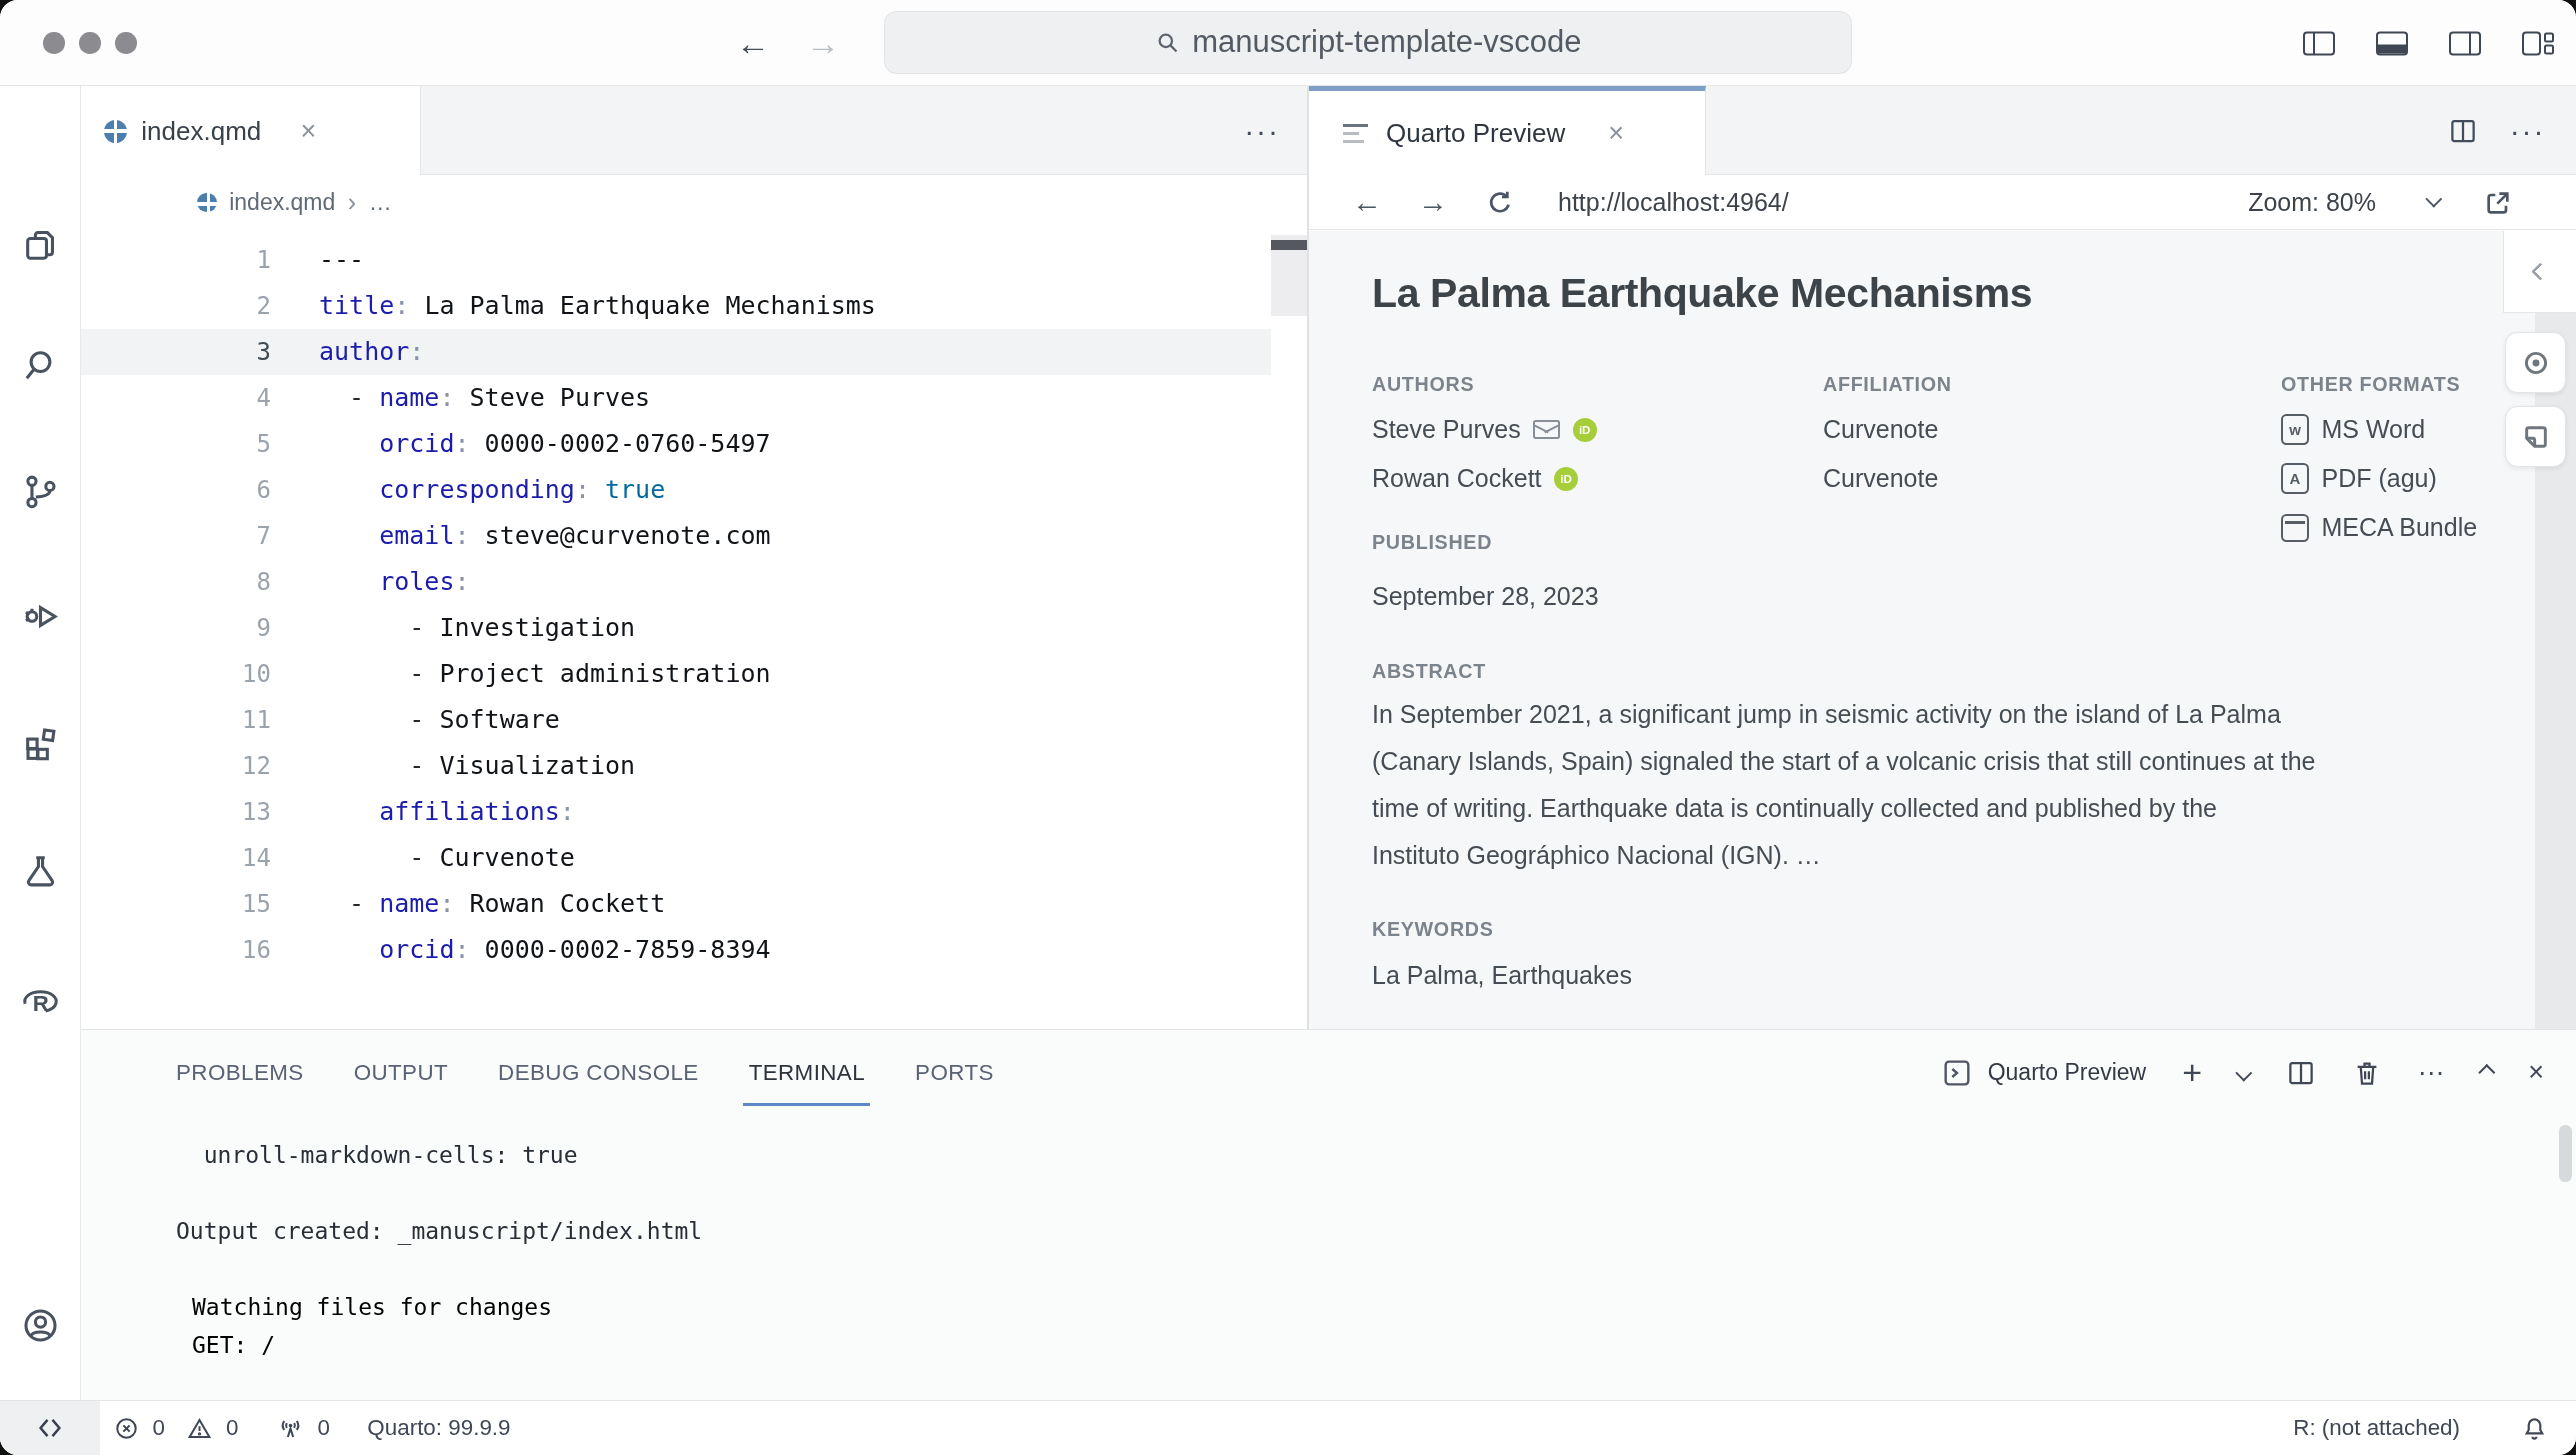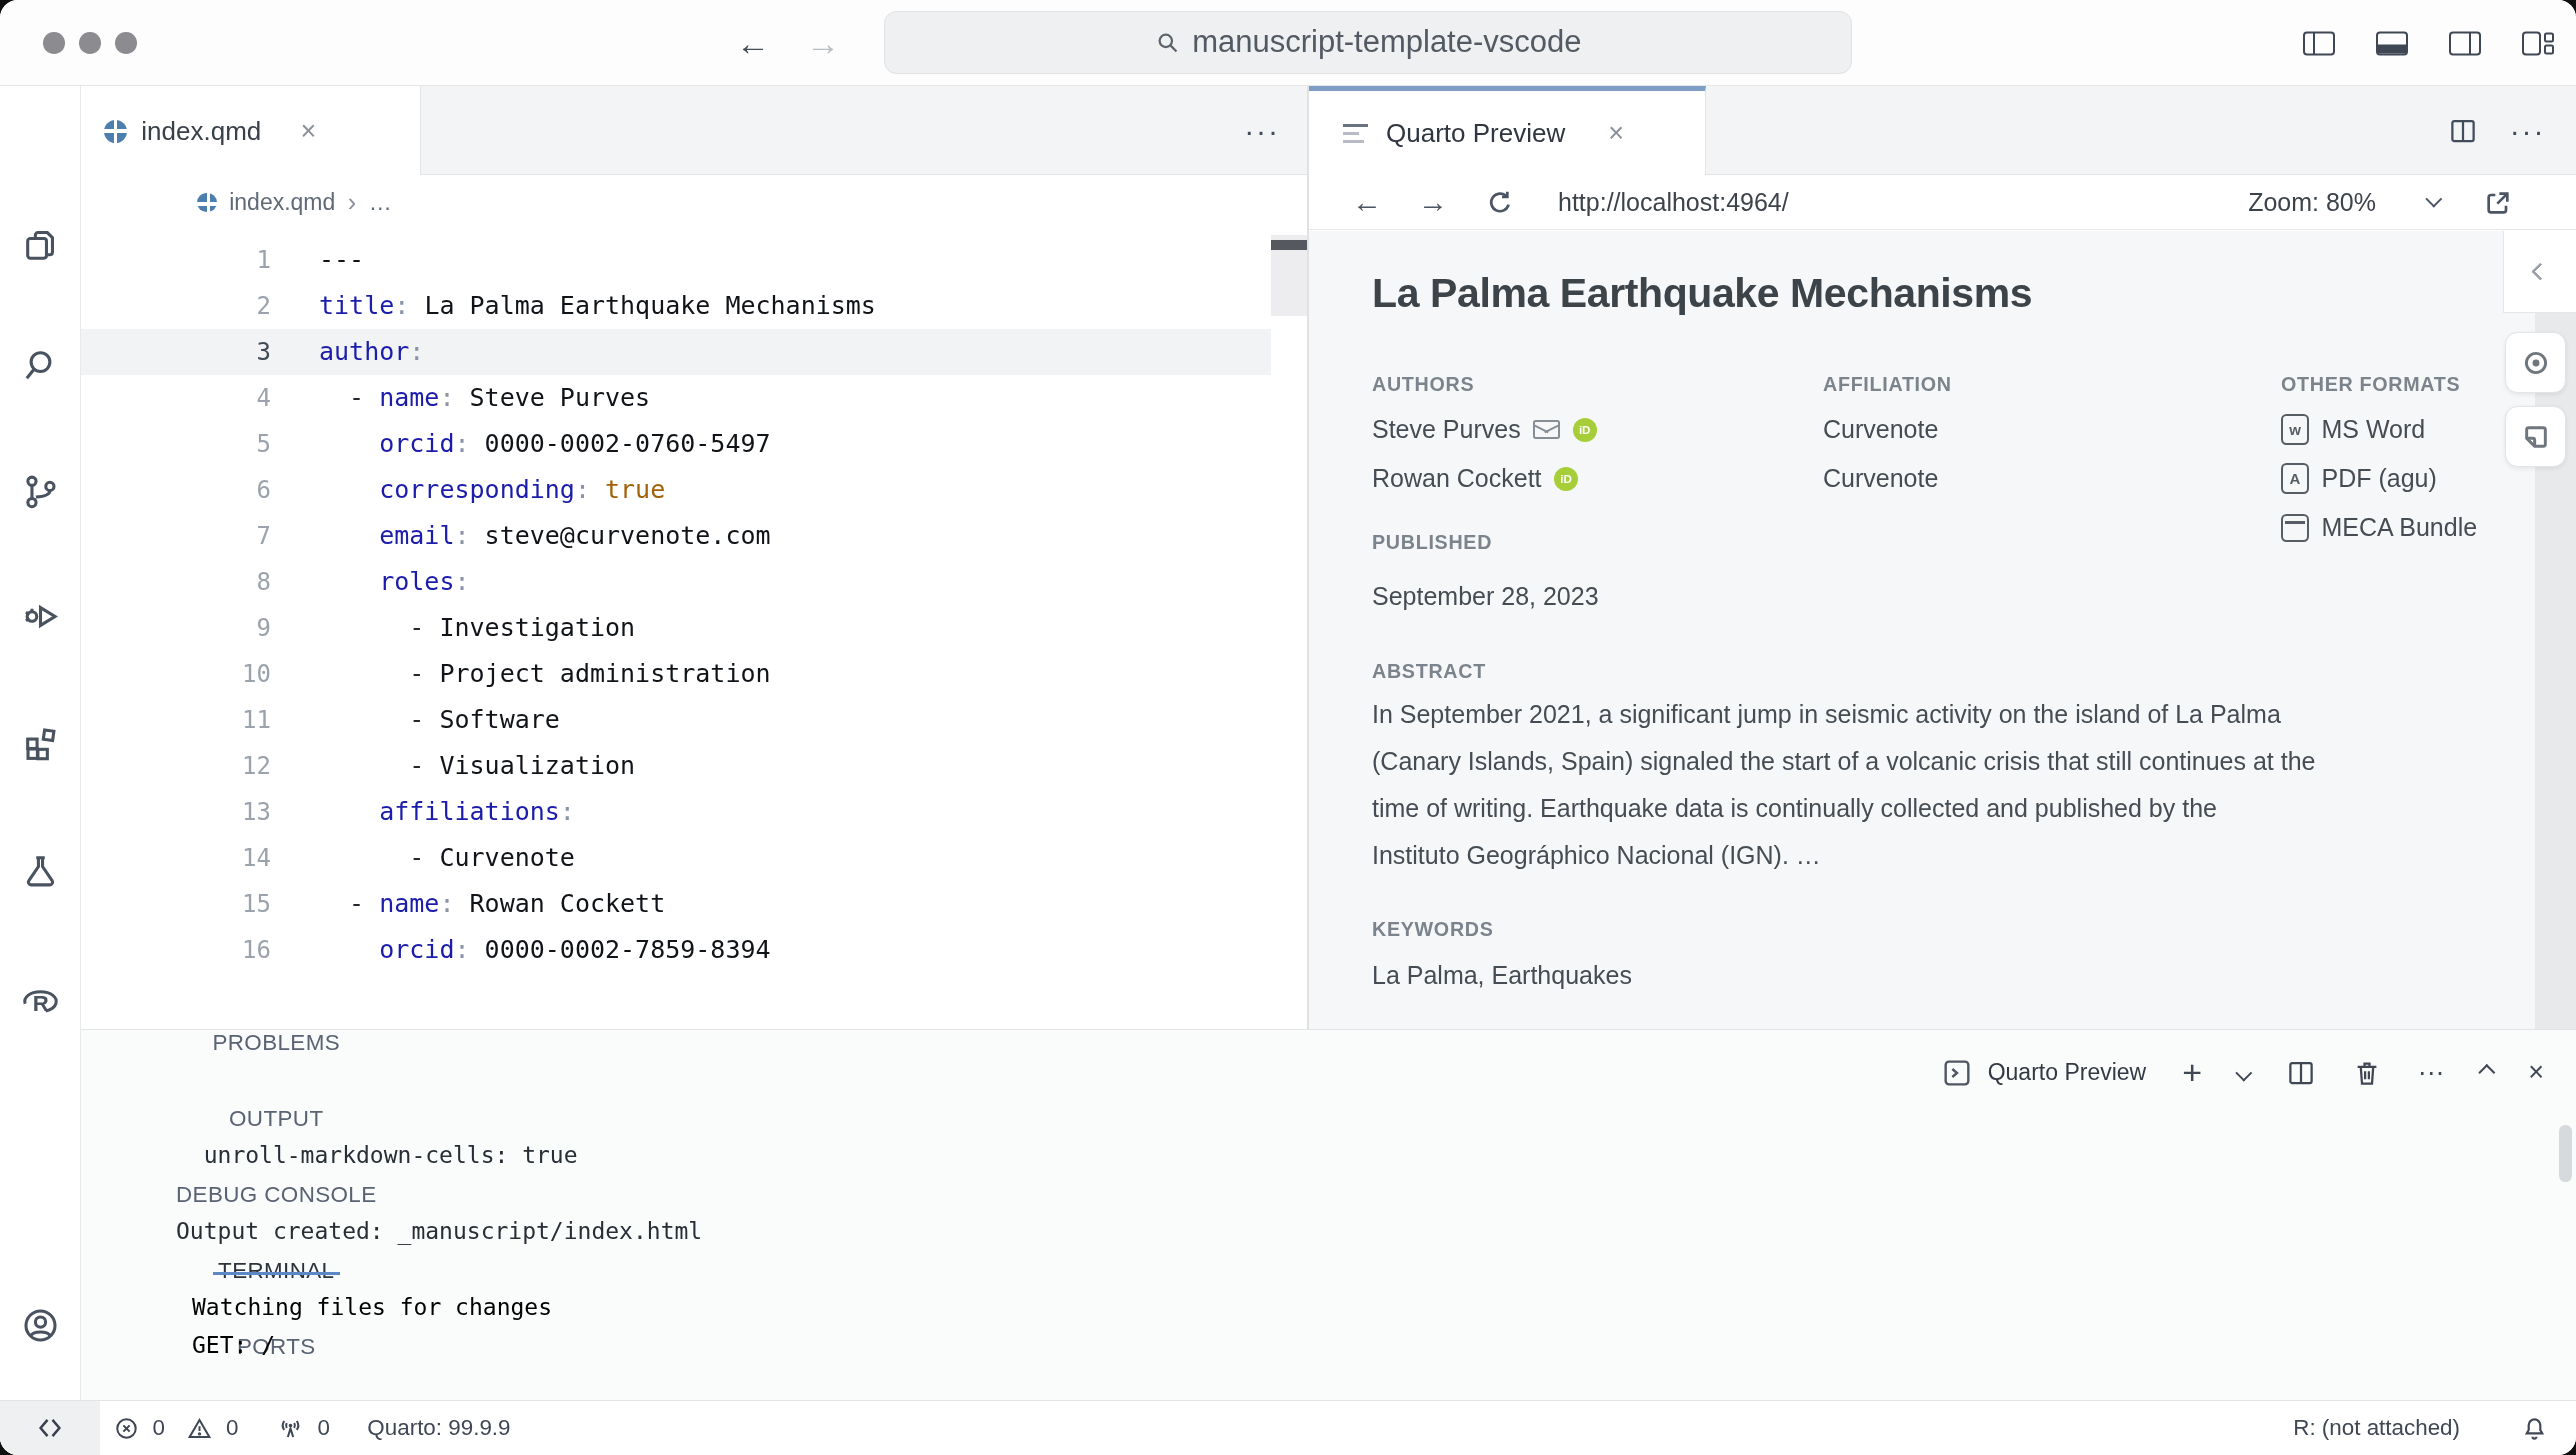--- a/index.html
+++ b/index.html
@@ -41,21 +41,21 @@
   .code-wrap{left:81px;top:231px;width:1190px;height:798px;background:#fff;padding-top:6.3px;overflow:hidden;}
   .code-row{display:flex;height:46px;}
   .code-row.active{background:#f2f3f5;}
   .ln{flex:0 0 190px;text-align:right;font-family:"DejaVu Sans Mono",monospace;font-size:24px;line-height:46px;color:#9aa2ab;}
   .code-row.active .ln{color:#414b54;}
   .cl{font-family:"DejaVu Sans Mono",monospace;font-size:25px;line-height:46px;white-space:pre;padding-left:48px;}
   .tk-text{color:#101418;}
   .tk-key{color:#1b1cab;}
   .tk-colon{color:#8a93a6;}
   .tk-dash{color:#24292f;}
-  .tk-bool{color:#a16207;text-align:center;}
+  .tk-bool{color:#0369a1;text-align:center;}
   .ed-scroll-lane{left:1271px;top:235px;width:38px;height:81px;background:#ededf0;}
   .ed-scroll-marker{left:1271px;top:240px;width:38px;height:9.8px;background:#55585e;}
   .group-divider{left:1307px;top:86px;width:1.8px;height:943px;background:#e0e1e3;}
 
   
   .pv-tabbar{left:1309px;top:86px;width:1267px;height:90px;background:#f3f4f6;}
   .pv-tabbar-border{left:1705px;top:174px;width:871px;height:1.8px;background:#e3e4e6;}
   .pv-tab{left:1309px;top:86px;width:397px;height:90px;background:#ffffff;border-top:5.4px solid #7e9dc7;
           border-right:1.8px solid #e3e4e6;display:flex;align-items:center;padding-left:34px;gap:18px;}
   .pv-tab-label{font-size:26px;color:#2f3640;}
@@ -92,21 +92,21 @@
   .abstract-line{font-size:25px;color:#454c54;height:47px;line-height:47px;white-space:pre;}
   .toc-corner{left:1194px;top:0;width:73px;height:82px;background:#fff;border-left:1.8px solid #e4e6e8;border-bottom:1.8px solid #e4e6e8;
               display:flex;align-items:center;justify-content:center;}
   .chev-left{display:inline-block;width:12.5px;height:12.5px;border-left:3.6px solid #9aa1a8;border-bottom:3.6px solid #9aa1a8;transform:rotate(45deg);border-radius:1.8px;}
   .pv-scroll-lane{left:1226px;top:82px;width:41px;height:716px;background:#e7e9eb;}
   .pv-fab{left:1196px;width:61px;height:61px;background:#fff;border:1.8px solid #e2e4e7;border-radius:12.5px;
           box-shadow:0 1.8px 4.5px rgba(0,0,0,0.07);display:flex;align-items:center;justify-content:center;}
 
   
   .panel{left:81px;top:1029px;width:2495px;height:371px;background:#fafbfb;border-top:1.8px solid #e3e4e6;}
-  .panel-tabs{left:95px;top:0;height:85px;display:flex;gap:50px;align-items:center;flex-direction:column;}
+  .panel-tabs{left:95px;top:0;height:85px;display:flex;gap:50px;align-items:center;}
   .ptab{font-size:22.4px;letter-spacing:0.4px;color:#5a6374;position:relative;height:85px;display:flex;align-items:center;}
   .ptab.active{color:#2d333c;}
   .ptab.active::after{content:"";position:absolute;left:-5.4px;right:-5.4px;bottom:9px;height:2.7px;background:#5c88c5;}
   .panel-right{right:32px;top:0;height:85px;display:flex;align-items:center;gap:36px;color:#3f4754;}
   .pr-label{font-size:23px;color:#333a44;}
   .pr-glyph{font-size:34px;line-height:85px;color:#3f4754;}
   .pr-glyph.sm{font-size:27px;}
   .term{left:95px;top:106px;}
   .t-line{font-family:"DejaVu Sans Mono",monospace;font-size:23px;height:38px;line-height:38px;white-space:pre;color:#282e36;}
   .t-line.green{color:#000000;margin-left:16px;}

